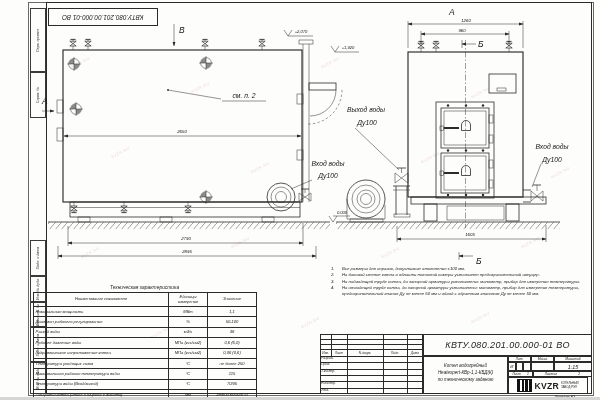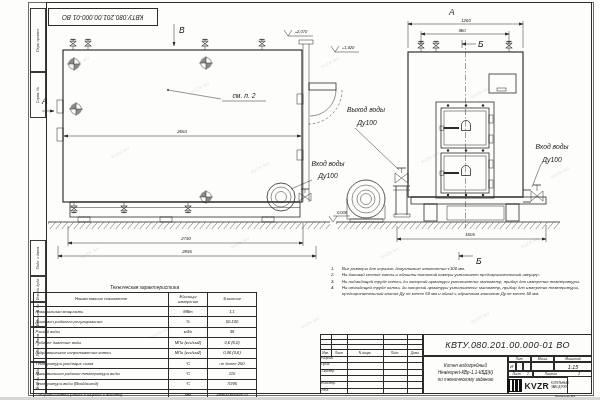--- a/index.html
+++ b/index.html
@@ -432,21 +432,21 @@
   <div class="abs tb tbc" style="left:234px;top:28px;width:38px;height:9px;font-size:5.4px;font-style:italic;">1:15</div>
   <div class="abs tb" style="left:188px;top:37px;width:25px;height:6px;display:flex;align-items:center;justify-content:space-around;font-size:3.3px;font-style:italic;">
     <span>Лист</span>
     <span>1</span>
   </div>
   <div class="abs tb" style="left:213px;top:37px;width:59px;height:6px;display:flex;align-items:center;justify-content:space-around;font-size:3.3px;font-style:italic;">
     <span>Листов</span>
     <span>2</span>
   </div>
 
-  <div class="abs tb" style="left:188px;top:43px;width:60px;height:17px;display:flex;align-items:center;justify-content:center;">
+  <div class="abs tb" style="left:188px;top:43px;width:80px;height:17px;display:flex;align-items:center;justify-content:center;">
     <div class="logo-mark"></div>
     <div class="logo-kvzr">KVZR</div>
     <div class="logo-sub">
       <div>КОТЕЛЬНЫЙ</div>
       <div>ЗАВОД РЭП</div>
     </div>
   </div>
 </div>
 
 <div class="abs fmt">Формат  А3</div>

